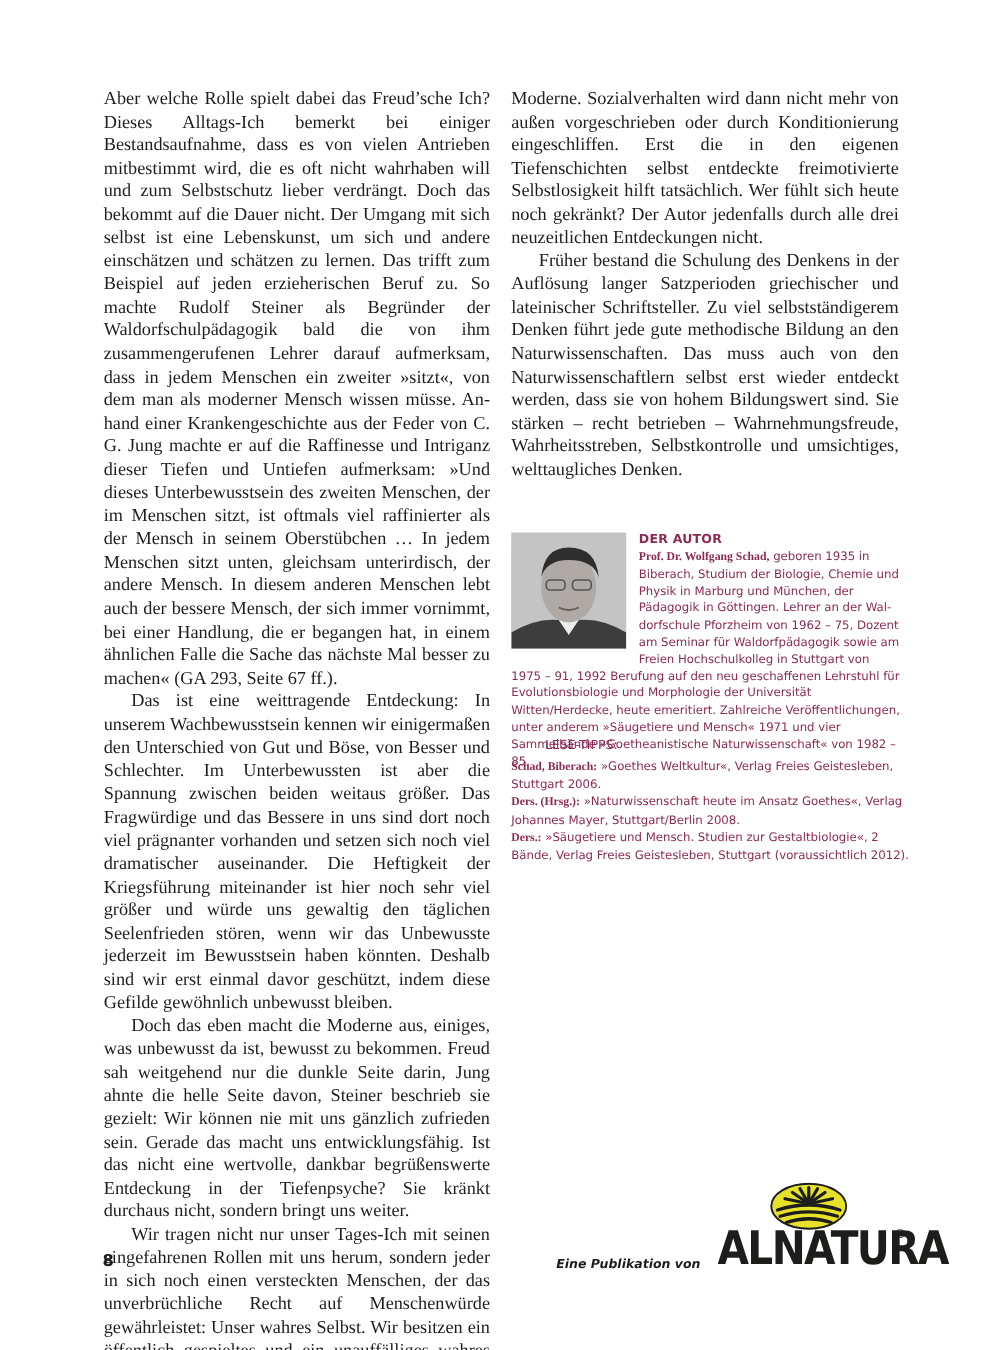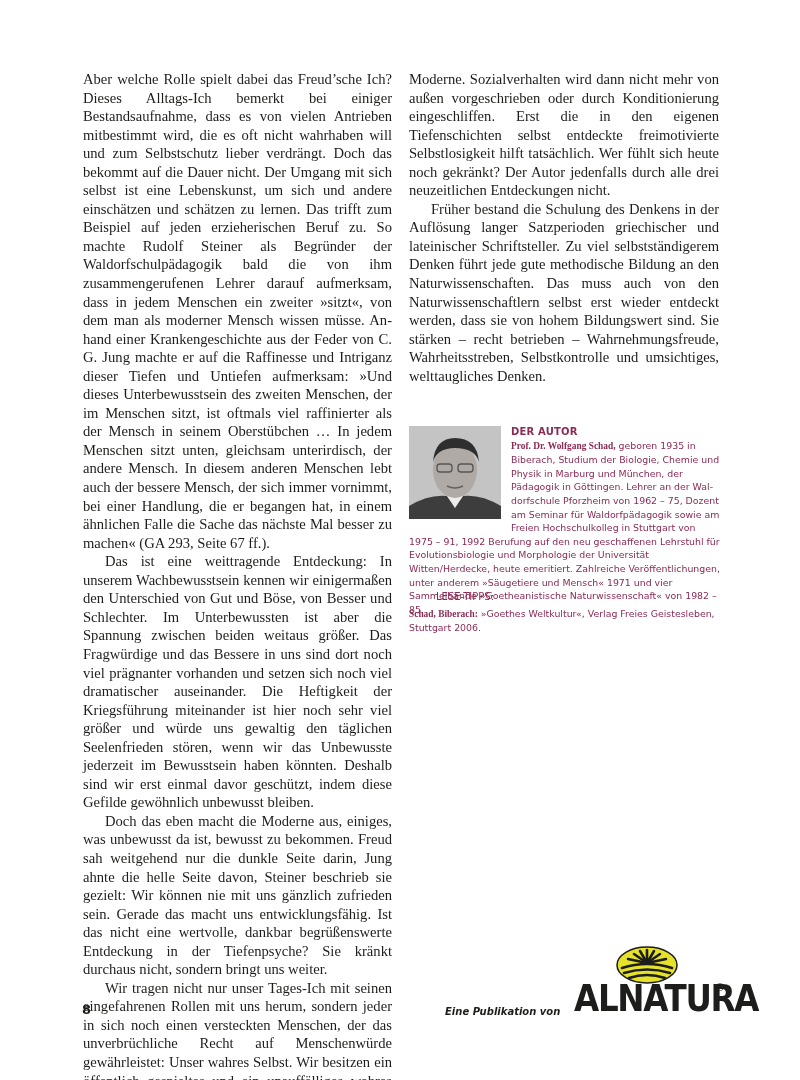--- a/index.html
+++ b/index.html
@@ -68,20 +68,22 @@
       <path d="M38 60 Q46 64 54 60" stroke="#6a5f5a" stroke-width="1.5" fill="none"></path>
     </svg>
   </div>
   <div class="author-heading">DER AUTOR</div>
   <div><span class="b">Prof. Dr. Wolfgang Schad,</span><span> geboren 1935 in Biberach, Studium der Biologie, Chemie und Physik in Marburg und München, der Pädagogik in Göttingen. Lehrer an der Wal­dorfschule Pforzheim von 1962 – 75, Dozent am Seminar für Waldorfpädagogik sowie am Freien Hochschulkolleg in Stuttgart von 1975 – 91, 1992 Berufung auf den neu geschaffenen Lehrstuhl für Evolutionsbiologie und Morphologie der Universität Witten/Herdecke, heute emeritiert. Zahlreiche Veröffentlichungen, unter anderem »Säugetiere und Mensch« 1971 und vier Sammelbände »Goethea­nistische Naturwissenschaft« von 1982 – 85.</span></div>
 </div>
 
 <div class="lese">
   <div class="lese-heading">LESE-TIPPS:</div>
   <p><span class="b">Schad, Biberach:</span><span> »Goethes Weltkultur«, Verlag Freies Geistesleben, Stuttgart 2006.</span></p>
+  <p><span class="b">Ders. (Hrsg.):</span><span> »Naturwissenschaft heute im Ansatz Goethes«, Verlag Johannes Mayer, Stuttgart/Berlin 2008.</span></p>
+  <p><span class="b">Ders.:</span><span> »Säugetiere und Mensch. Studien zur Gestaltbiologie«, 2 Bände, Verlag Freies Geistesleben, Stuttgart (voraussichtlich 2012).</span></p>
 </div>
 
 <div class="page-number">8</div>
 <div class="pub-label">Eine Publikation von</div>
 
 <svg class="logo-mark" viewBox="0 0 62 38">
   <ellipse cx="31" cy="19" rx="30" ry="18" fill="#e6e22a" stroke="#1d1d1b" stroke-width="1.5"></ellipse>
   <g stroke="#1d1d1b" stroke-width="2.6" stroke-linecap="round" fill="none">
     <line x1="31" y1="17" x2="31" y2="4"></line>
     <line x1="31" y1="17" x2="24" y2="5"></line>

